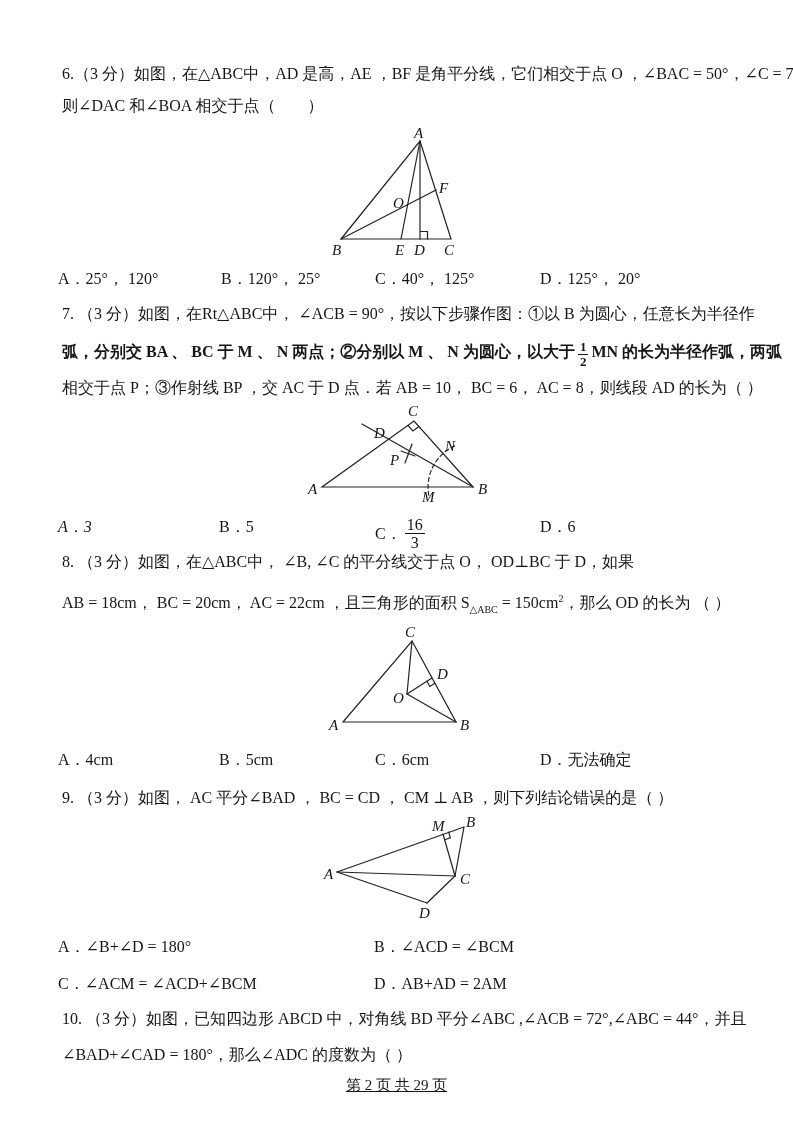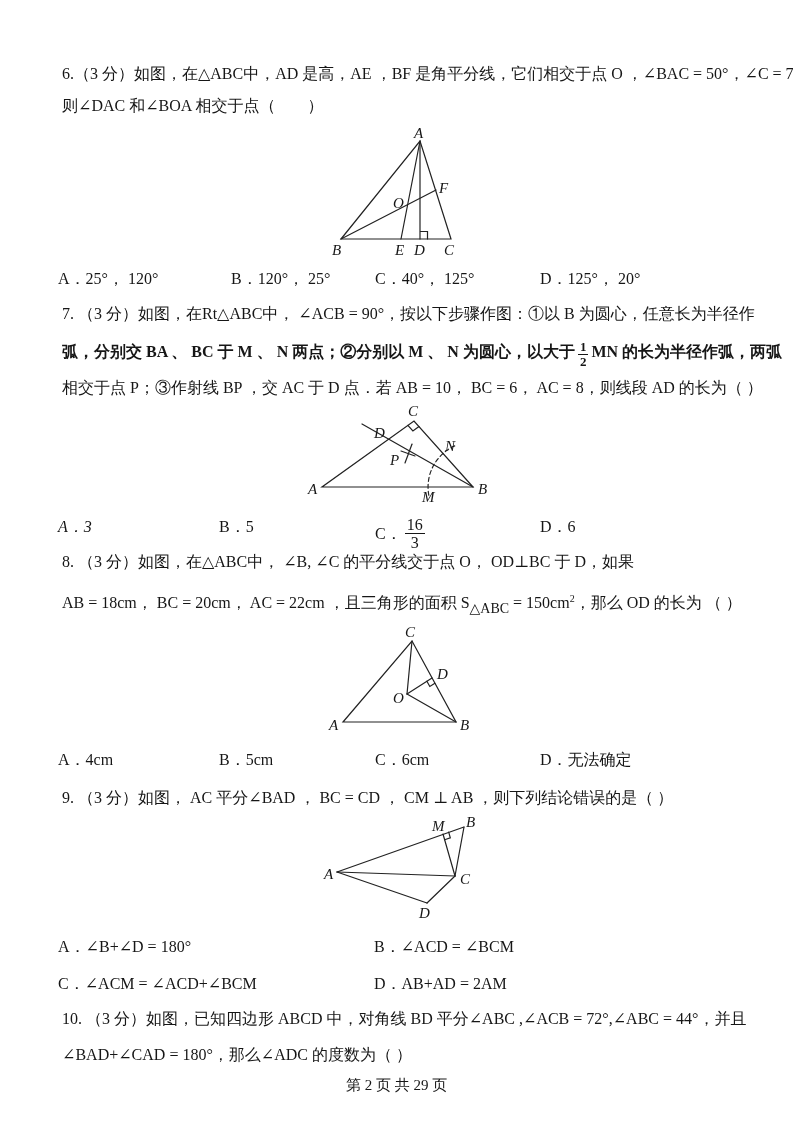--- a/index.html
+++ b/index.html
@@ -9,31 +9,31 @@
     font-family:"Liberation Serif","DejaVu Serif",serif;
     color:#161616; font-size:16px;
   }
   .tline { position:absolute; white-space:nowrap; line-height:24px; }
   .opt { position:absolute; white-space:nowrap; line-height:22px; }
   .frac { display:inline-block; text-align:center; vertical-align:-9px;
           line-height:1.08; font-size:13px; margin:0 3px; font-style:italic; }
   .frac .den { display:block; border-top:1px solid #161616; padding:0 2px; }
   .frac .num { display:block; padding:0 2px; }
   .frac.upright { font-style:normal; }
-  sub.tri { font-size:14px; vertical-align:-5px; letter-spacing:0; }
+  sub.tri { font-size:10px; vertical-align:-5px; letter-spacing:0; }
   sup.sq  { font-size:10px; vertical-align:6px; }
   svg.diag { position:absolute; overflow:visible; }
   svg.diag line, svg.diag polygon, svg.diag polyline, svg.diag path {
     stroke:#222222; stroke-width:1.2; fill:none; stroke-linecap:round; stroke-linejoin:miter;
   }
   svg.diag text {
     font-family:"Liberation Serif","DejaVu Serif",serif;
     font-style:italic; font-size:15px; fill:#161616; stroke:none;
   }
-  .footer { position:absolute; left:0; right:0; text-align:center; font-size:15px; }
+  .footer { position:absolute; left:0; right:0; text-align:center; font-size:15px;text-decoration:underline; }
 </style>
 </head>
 <body>
 
 <div class="page">
 
   <div class="tline" style="left:62px; top:62px;">6.（3 分）如图，在△ABC中，AD 是高，AE ，BF 是角平分线，它们相交于点 O ，∠BAC = 50°，∠C = 70°，</div>
   <div class="tline" style="left:62px; top:94px;">则∠DAC 和∠BOA 相交于点（　　）</div>
 
   <svg class="diag" style="left:325px; top:126px; width:140px; height:136px;" viewBox="325 126 140 136">
@@ -45,21 +45,21 @@
     <text x="414" y="138">A</text>
     <text x="332" y="255">B</text>
     <text x="395" y="255">E</text>
     <text x="414" y="255">D</text>
     <text x="444" y="255">C</text>
     <text x="439" y="193">F</text>
     <text x="393" y="208">O</text>
   </svg>
 
   <div class="opt" style="left:58px;  top:268px;">A．25°， 120°</div>
-  <div class="opt" style="left:231px; top:268px;">B．120°， 25°</div>
+  <div class="opt" style="left:221px; top:268px;">B．120°， 25°</div>
   <div class="opt" style="left:375px; top:268px;">C．40°， 125°</div>
   <div class="opt" style="left:540px; top:268px;">D．125°， 20°</div>
 
   <div class="tline" style="left:62px; top:302px;">7. （3 分）如图，在Rt△ABC中， ∠ACB = 90°，按以下步骤作图：①以 B 为圆心，任意长为半径作</div>
   <div class="tline" style="left:62px; top:340px;font-weight:bold;">
     <span>弧，分别交 BA 、 BC 于 M 、 N 两点；②分别以 M 、 N 为圆心，以大于</span><span class="frac upright"><span class="num">1</span><span class="den">2</span></span><span>MN 的长为半径作弧，两弧</span>
   </div>
   <div class="tline" style="left:62px; top:376px;">相交于点 P；③作射线 BP ，交 AC 于 D 点．若 AB = 10， BC = 6， AC = 8，则线段 AD 的长为（  ）</div>
 
   <svg class="diag" style="left:296px; top:401px; width:196px; height:106px;" viewBox="296 401 196 106">

